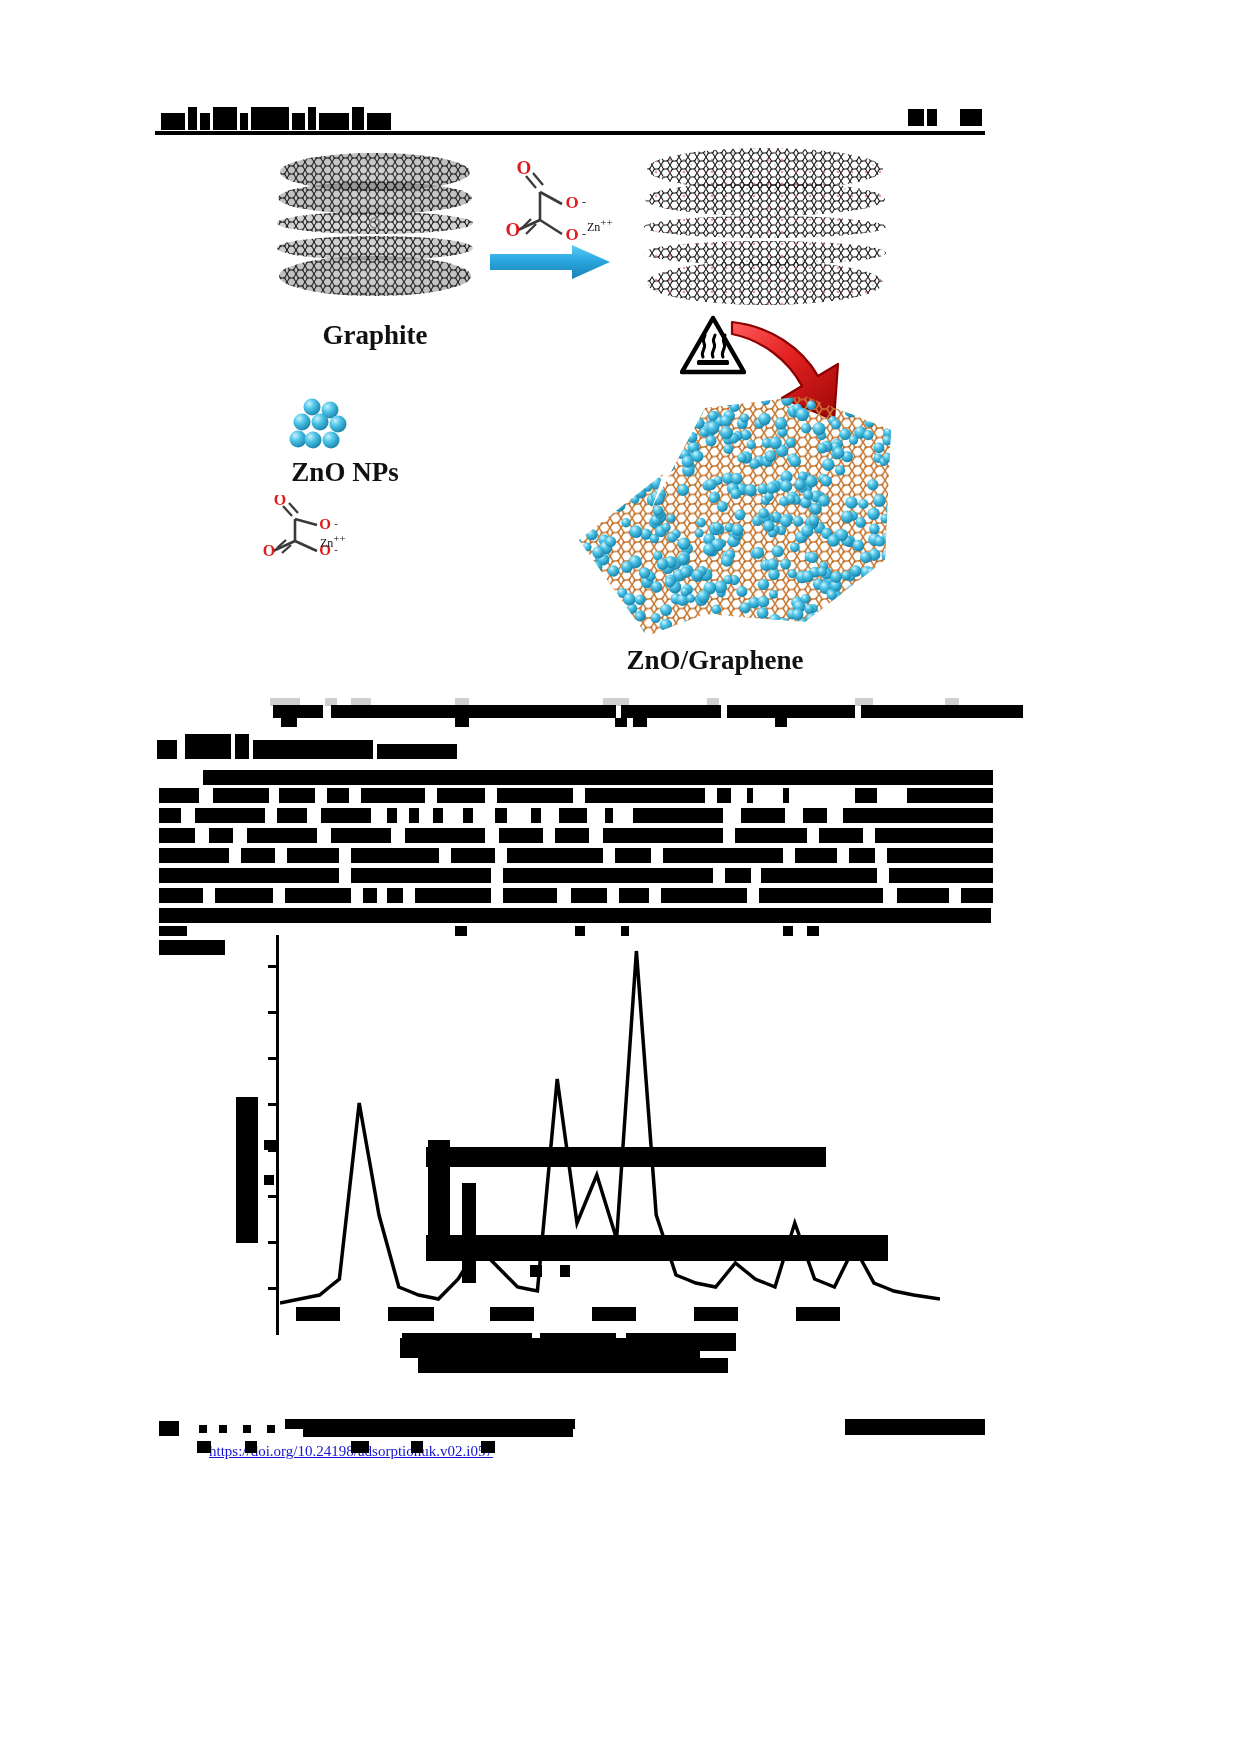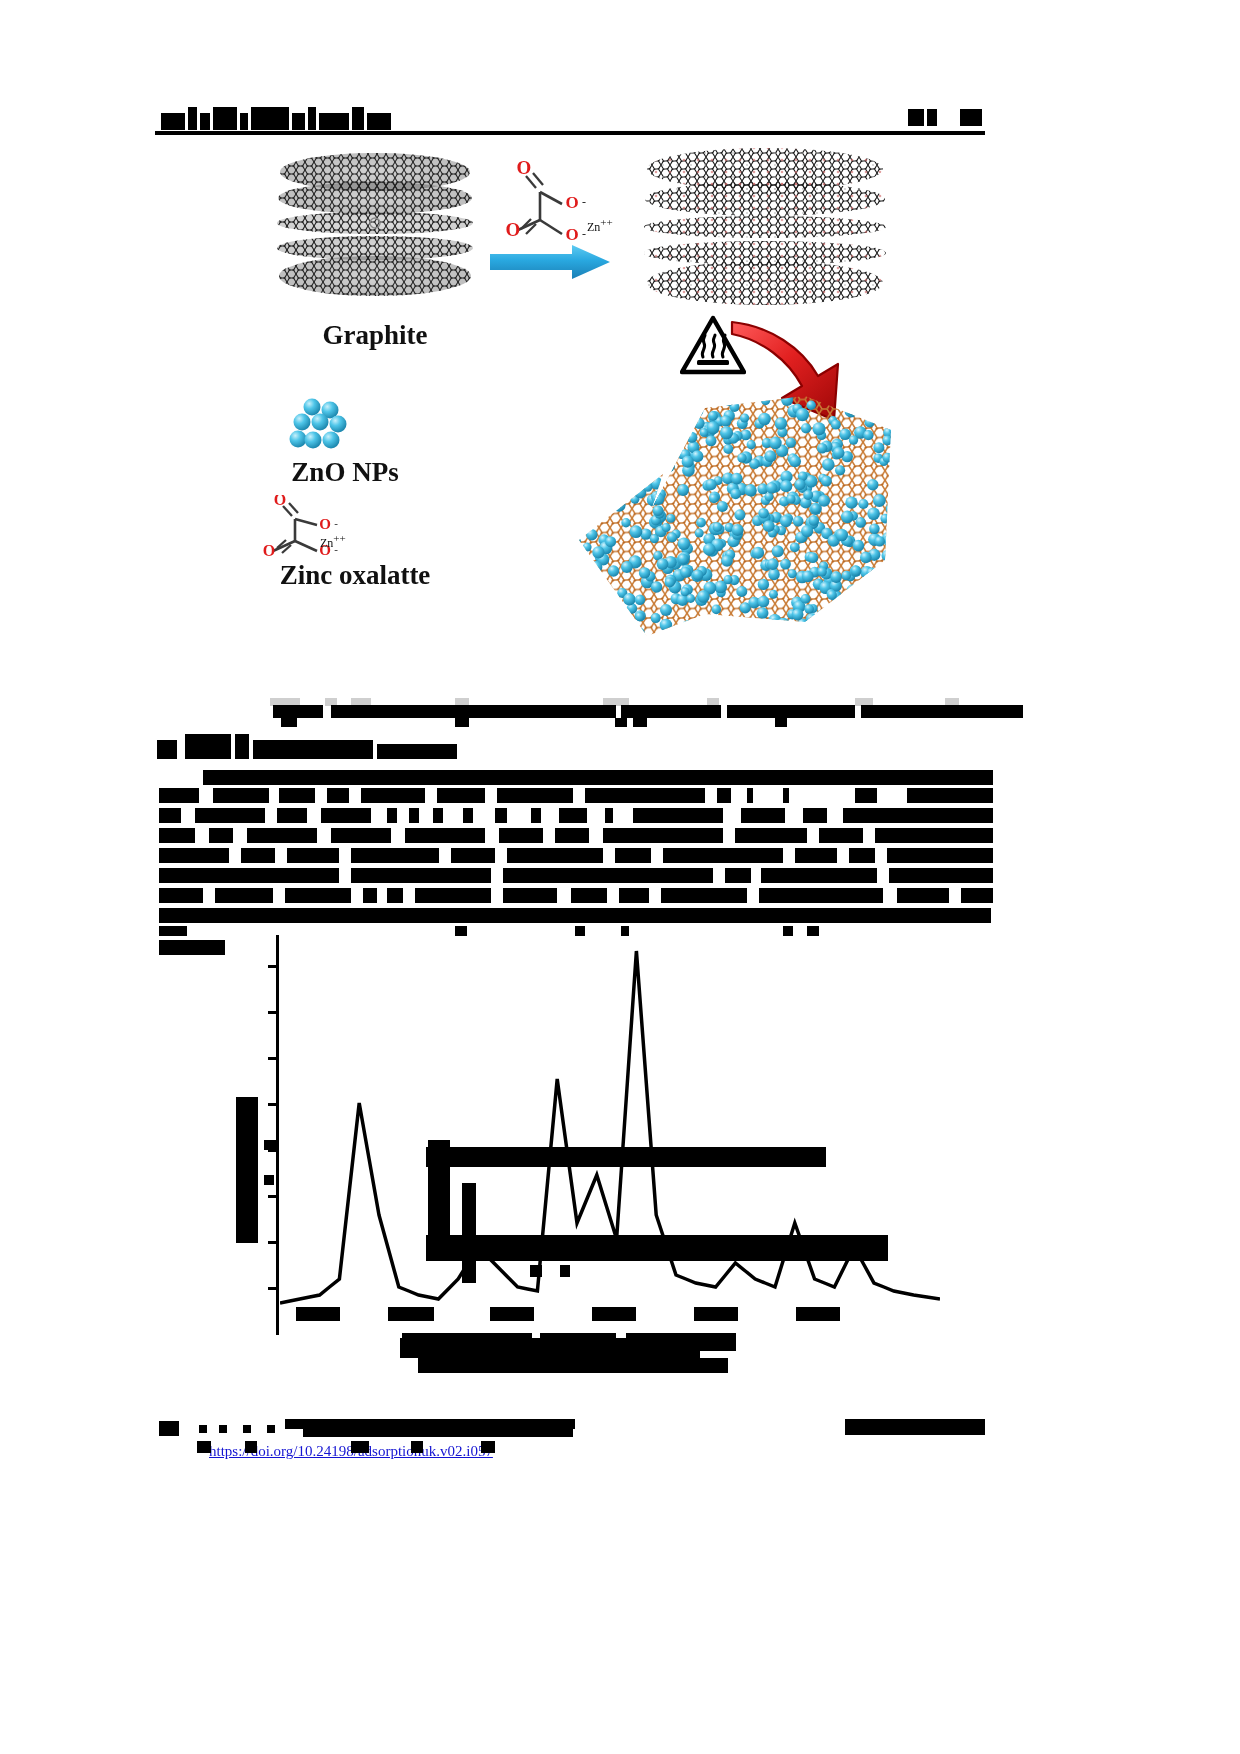--- a/index.html
+++ b/index.html
@@ -247,21 +247,20 @@
       <text x="14" y="61" font-family="Liberation Serif, serif" font-size="16" font-weight="bold" fill="#e01b1b" text-anchor="middle">O</text>
       <text x="70" y="34" font-family="Liberation Serif, serif" font-size="15" font-weight="bold" fill="#e01b1b" text-anchor="middle">O</text>
       <text x="81" y="32" font-family="Liberation Serif, serif" font-size="11" fill="#222" text-anchor="middle">-</text>
       <text x="70" y="60" font-family="Liberation Serif, serif" font-size="15" font-weight="bold" fill="#e01b1b" text-anchor="middle">O</text>
       <text x="81" y="58" font-family="Liberation Serif, serif" font-size="11" fill="#222" text-anchor="middle">-</text>
     </svg>
     <div class="zn-label" style="left:165px;top:392px;">
       <span>Zn</span><span style="font-size:11px;vertical-align:super;">++</span>
     </div>
 
-    <div class="lbl lbl-zincox">Zinc oxalatte</div>
 
     <svg class="product" viewBox="0 0 340 255">
       <defs>
         <pattern id="lattice" width="11" height="9.5" patternUnits="userSpaceOnUse">
           <path d="M0 4.75 L3 0 L8 0 L11 4.75 L8 9.5 L3 9.5 Z" fill="none" stroke="#c97c36" stroke-width="1.5"></path>
           <circle cx="3" cy="0" r="1.5" fill="#b86a28"></circle>
           <circle cx="8" cy="9.5" r="1.5" fill="#b86a28"></circle>
         </pattern>
         <radialGradient id="zsph" cx="34%" cy="28%" r="72%">
           <stop offset="0%" stop-color="#d4f3fc"></stop>
@@ -833,20 +832,21 @@
             <circle cx="244.9" cy="94.6" r="5.6" fill="url(#zsph)"></circle>
             <circle cx="156.0" cy="94.5" r="5.7" fill="url(#zsph)"></circle>
             <circle cx="144.0" cy="33.3" r="5.6" fill="url(#zsph)"></circle>
             <circle cx="103.3" cy="109.0" r="6.1" fill="url(#zsph)"></circle>
             <circle cx="296.5" cy="112.6" r="6.2" fill="url(#zsph)"></circle>
             <circle cx="-1.9" cy="254.1" r="4.8" fill="url(#zsph)"></circle>
           </g>
       </g>
     </svg>
 
+    <div class="lbl lbl-product">ZnO/Graphene</div>
   </div>
 
   <div class="doc">
 
     <div class="grayfuzz" style="left:115px;top:8px;width:30px;height:8px;"></div>
     <div class="grayfuzz" style="left:170px;top:8px;width:12px;height:8px;"></div>
     <div class="grayfuzz" style="left:196px;top:8px;width:20px;height:8px;"></div>
     <div class="grayfuzz" style="left:300px;top:8px;width:14px;height:8px;"></div>
     <div class="grayfuzz" style="left:448px;top:8px;width:26px;height:8px;"></div>
     <div class="grayfuzz" style="left:552px;top:8px;width:12px;height:8px;"></div>

